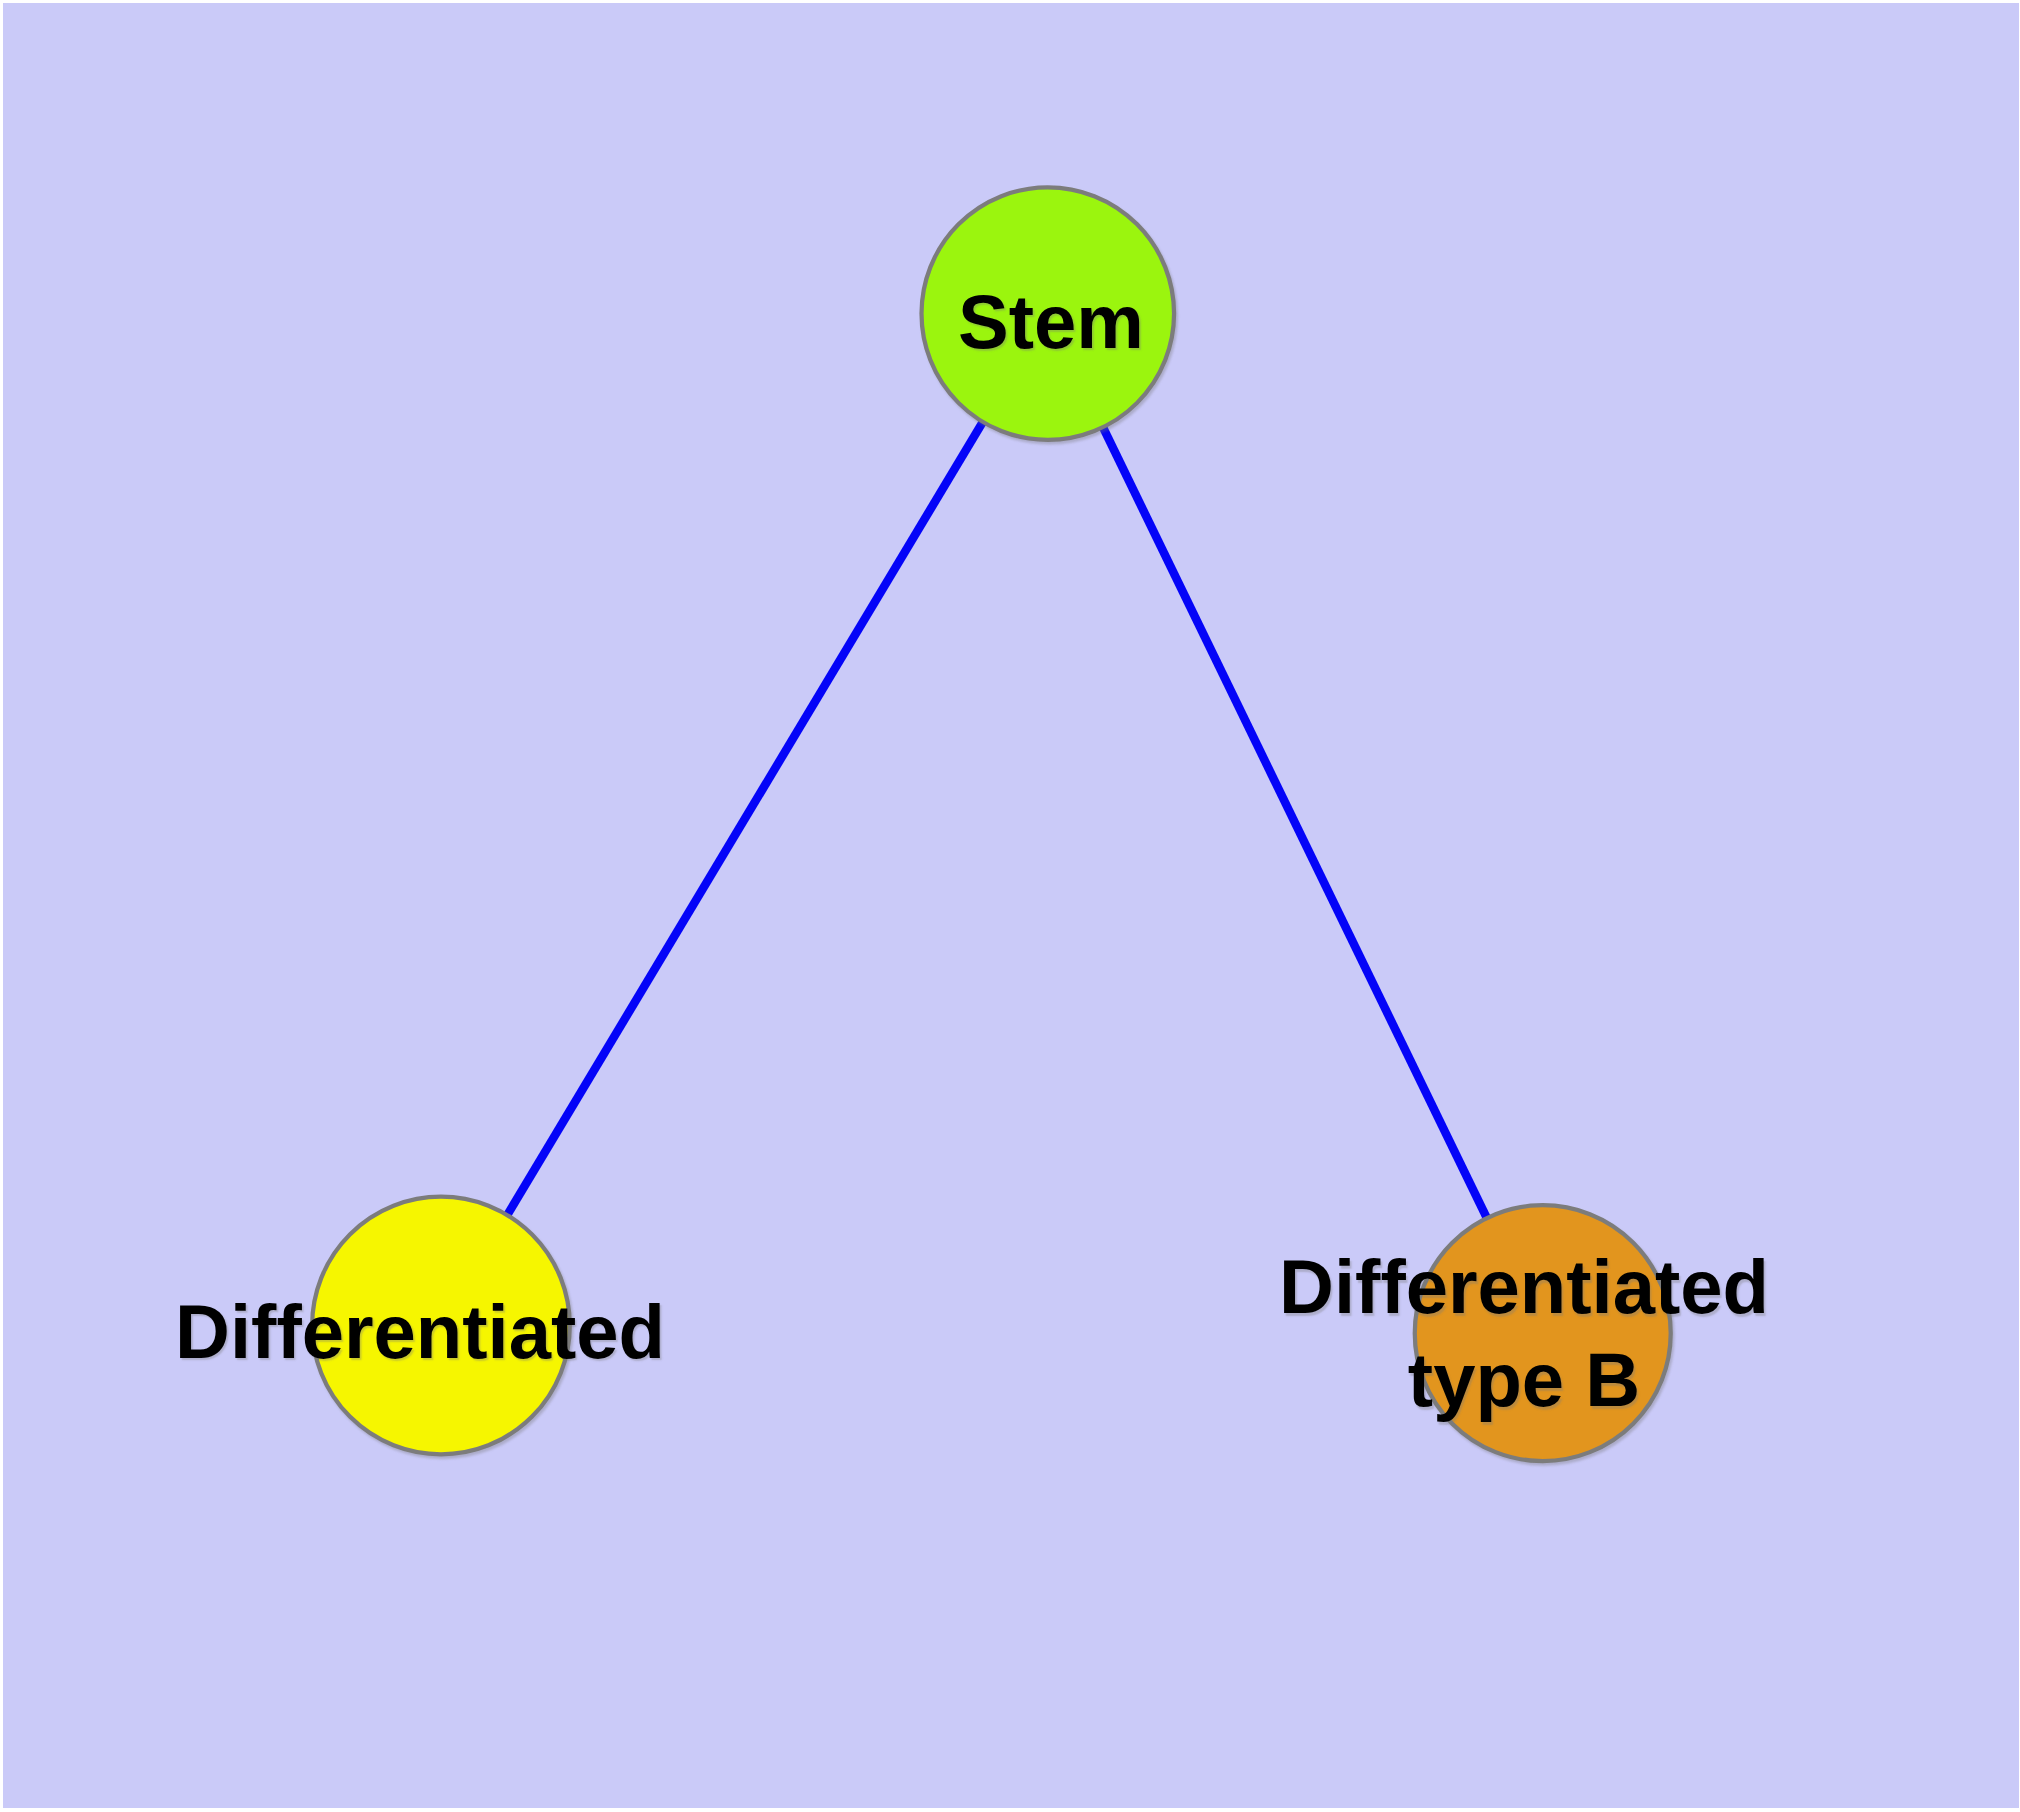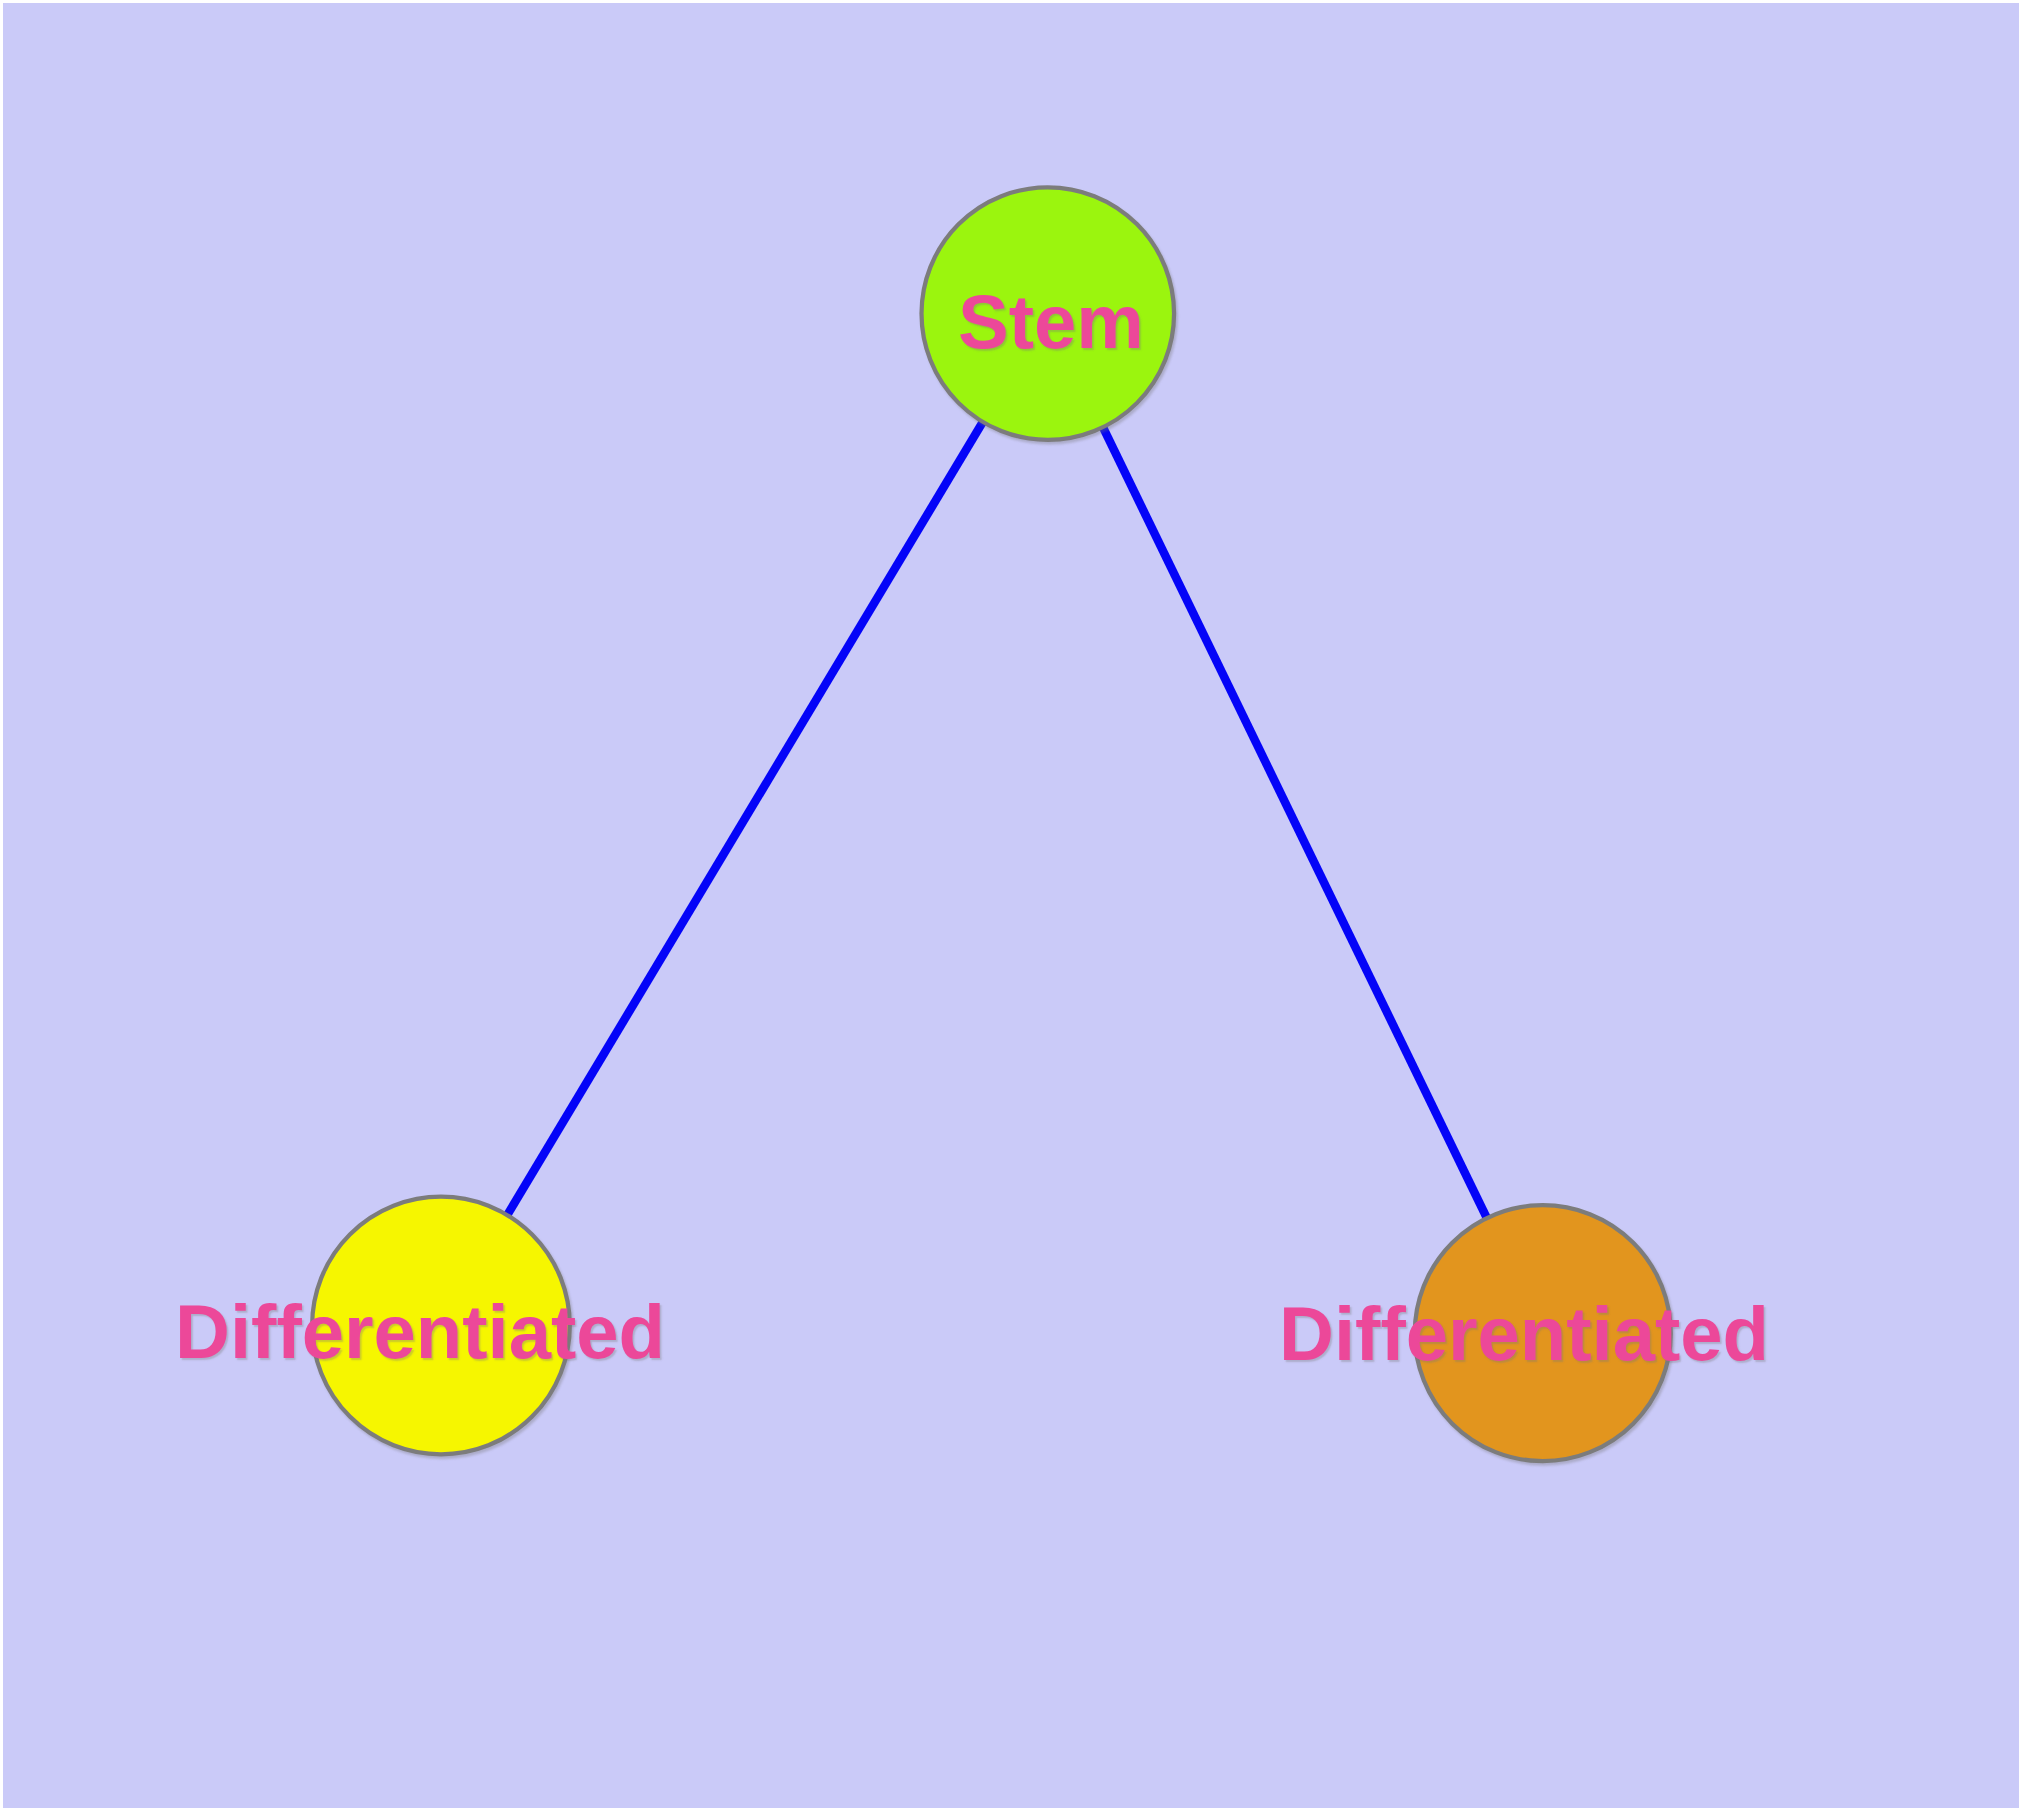--- a/index.html
+++ b/index.html
@@ -31,21 +31,21 @@
     filter: drop-shadow(2px 3px 1px rgba(115,115,115,0.35));
   }
 
   .label {
     position: absolute;
     transform: translate(-50%, -50%);
     font-family: "Liberation Sans", sans-serif;
     font-weight: bold;
     font-size: 76px;
     line-height: 93px;
-    color: #ec4899;
+    color: #000000;
     text-align: center;
     white-space: nowrap;
     text-shadow: 1.7px 2.5px 1.7px rgba(120,120,120,0.35);
     z-index: 2;
   }
 
   #label-stem { left: 1051px; top: 321px; }
   #label-a    { left: 420px;  top: 1331px; }
   #label-b    { left: 1524px; top: 1333px; }
 </style>
@@ -66,16 +66,17 @@
   </svg>
 
   <div class="label" id="label-stem">Stem</div>
 
   <div class="label" id="label-a">
     <div>Differentiated</div>
   </div>
 
   <div class="label" id="label-b">
     <div>Differentiated</div>
+    <div>type B</div>
   </div>
 
 </div>
 
 
 </body></html>

